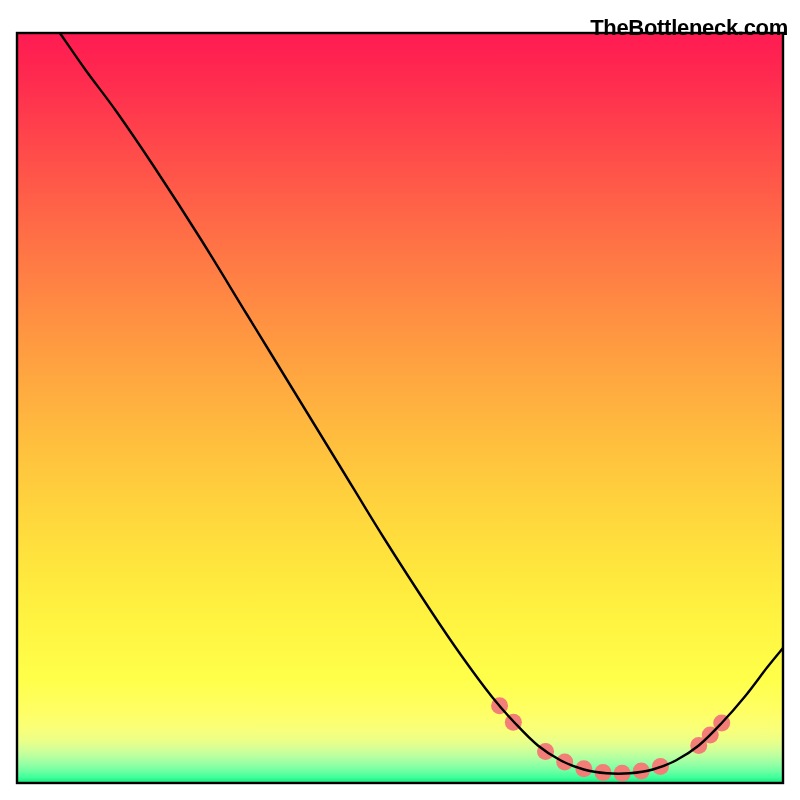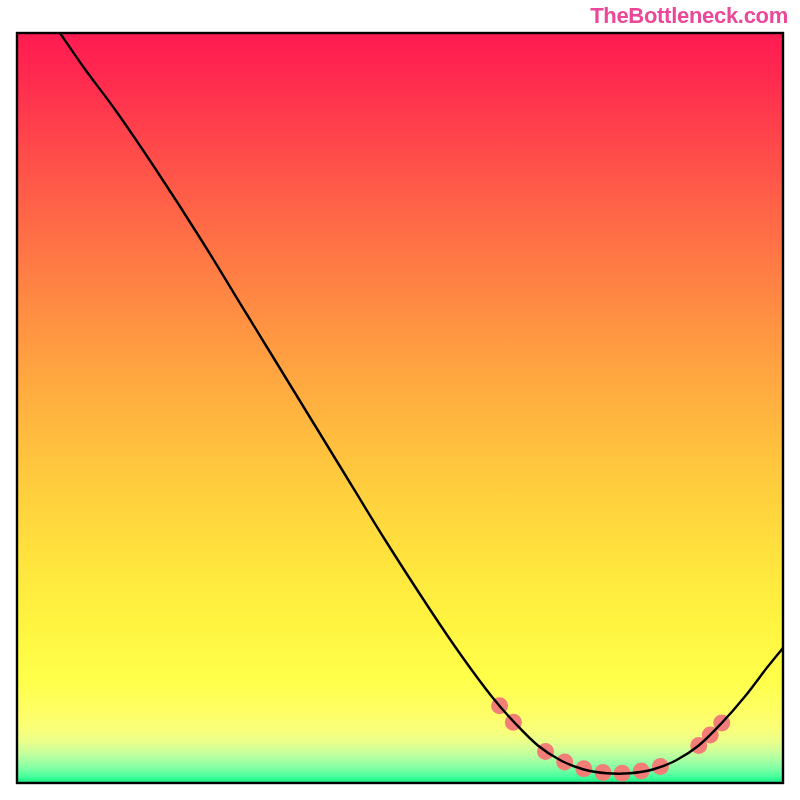--- a/index.html
+++ b/index.html
@@ -11,25 +11,25 @@
     overflow: hidden;
     font-family: Arial, Helvetica, sans-serif;
   }
   .chart-container {
     position: relative;
     width: 800px;
     height: 800px;
   }
   .watermark {
     position: absolute;
-    top: 3px;
+    top: 15px;
     right: 12px;
     font-size: 22px;
     font-weight: bold;
-    color: #ec4899;
+    color: #000000;
     z-index: 10;
     letter-spacing: -0.3px;
   }
   svg {
     display: block;
   }
 </style>
 </head>
 <body>
 

